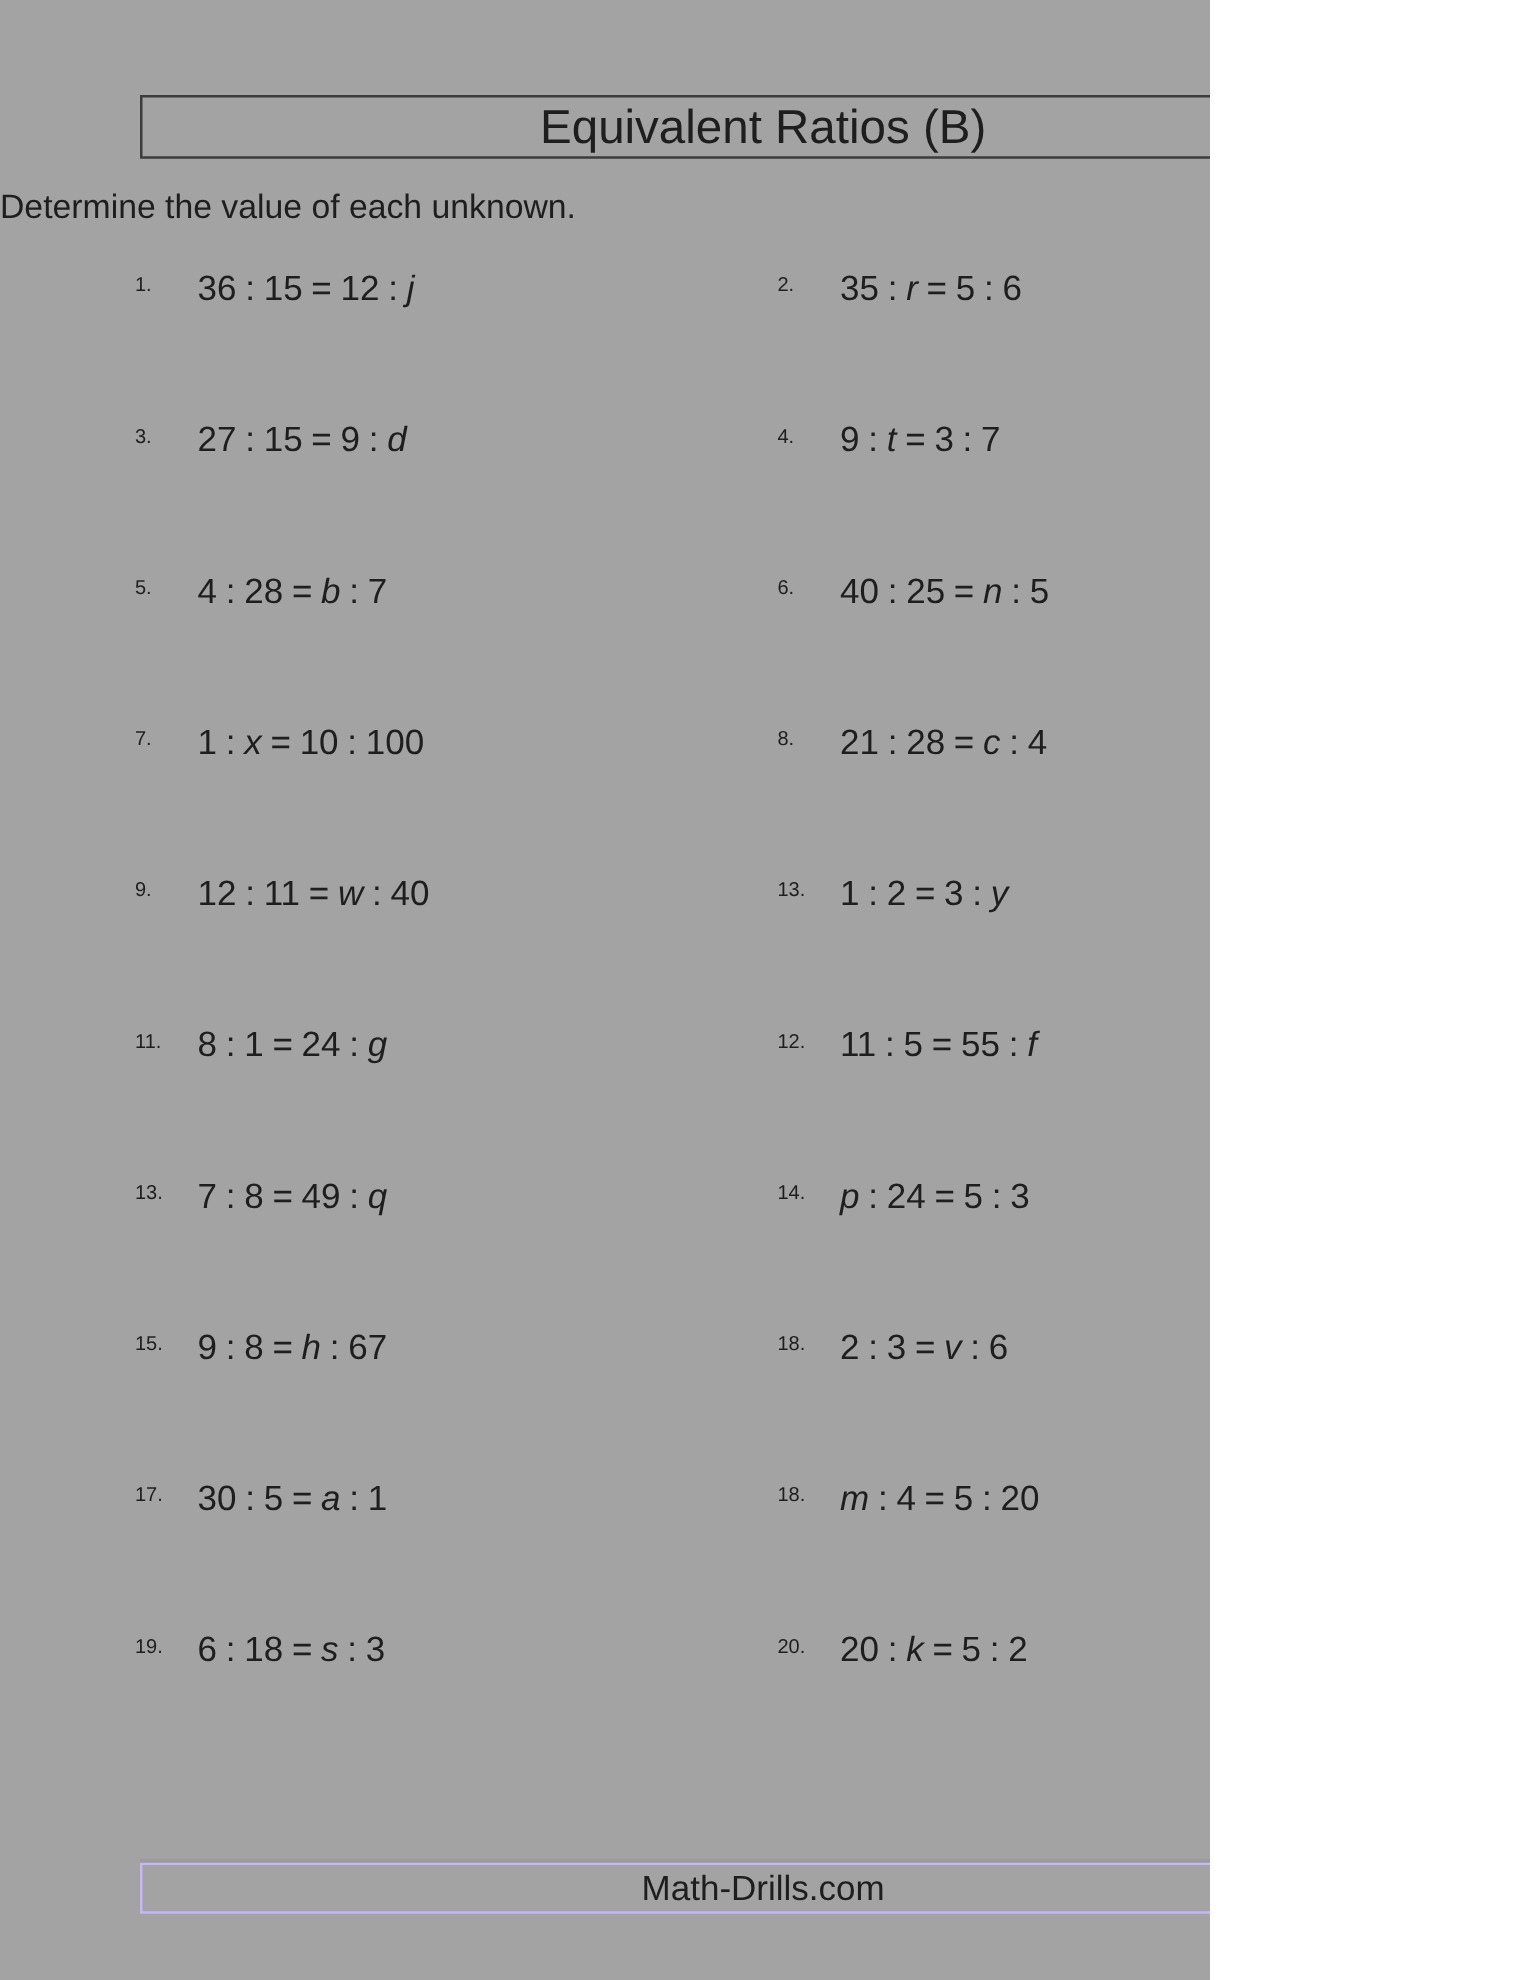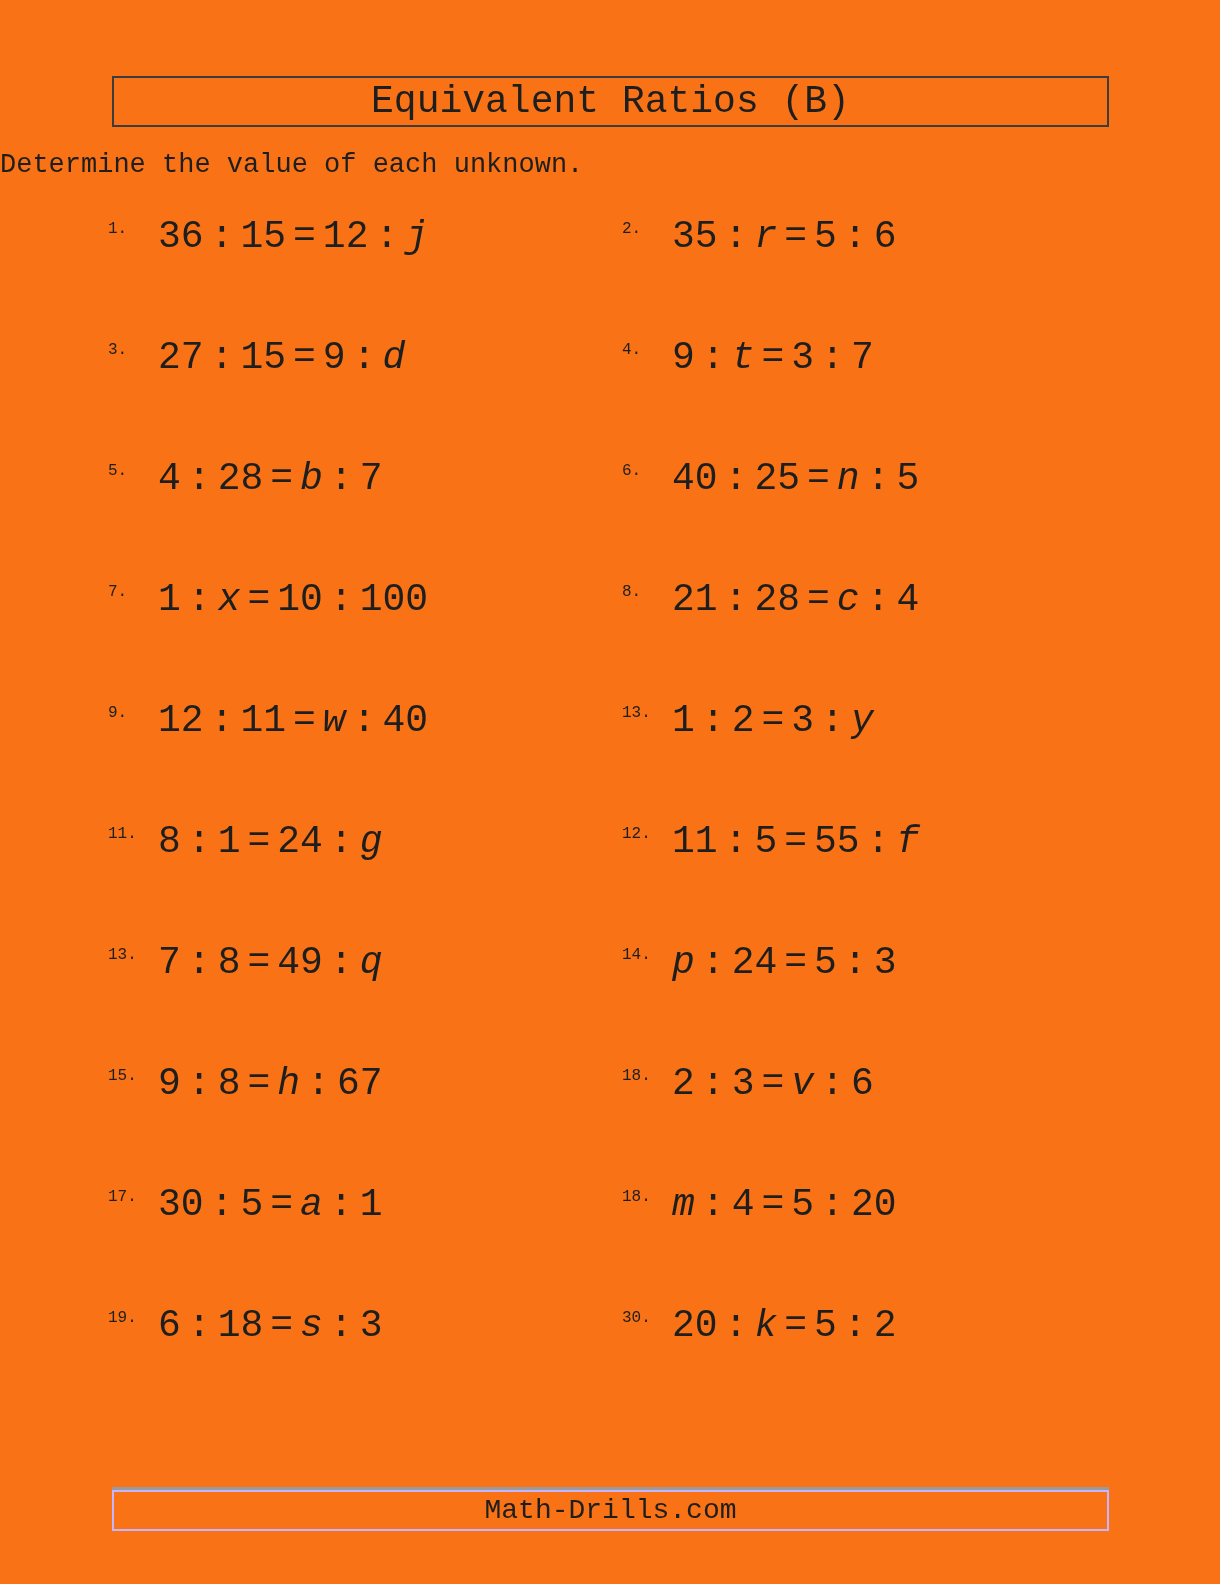--- a/index.html
+++ b/index.html
@@ -2,24 +2,24 @@
 <html><head>
 <meta charset="utf-8">
 <style>
   html, body {
     margin: 0;
     padding: 0;
     background: #ffffff;
   }
   #page {
     position: relative;
-    width: 1220px;
+    width: 968px;
     height: 1584px;
-    background: #f97316;
-    font-family: Liberation Mono, monospace;
+    background: #a3a3a3;
+    font-family: Liberation Sans, sans-serif;
     color: #1e1e1e;
     overflow: hidden;
   }
   .title-box {
     position: absolute;
     left: 112px;
     top: 76px;
     width: 997px;
     height: 51px;
     border: 2px solid #3c3c3c;
@@ -59,21 +59,21 @@
     width: 50px;
     flex: 0 0 50px;
     font-size: 16px;
     padding-top: 4px;
     color: #1e1e1e;
   }
   .equation {
     display: inline-flex;
     align-items: baseline;
     gap: 5px;
-    font-size: 38px;
+    font-size: 28px;
     line-height: 1.1;
     color: #1e1e1e;
     white-space: nowrap;
   }
   .equation .op {
     padding: 0 2px;
   }
   .equation .mvar {
     font-style: italic;
   }
@@ -338,21 +338,21 @@
           <span class="mnum">6</span>
           <span class="op">:</span>
           <span class="mnum">18</span>
           <span class="op">=</span>
           <span class="mvar">s</span>
           <span class="op">:</span>
           <span class="mnum">3</span>
         </span>
       </div>
       <div class="problem">
-        <span class="pnum">30.</span>
+        <span class="pnum">20.</span>
         <span class="equation">
           <span class="mnum">20</span>
           <span class="op">:</span>
           <span class="mvar">k</span>
           <span class="op">=</span>
           <span class="mnum">5</span>
           <span class="op">:</span>
           <span class="mnum">2</span>
         </span>
       </div>

